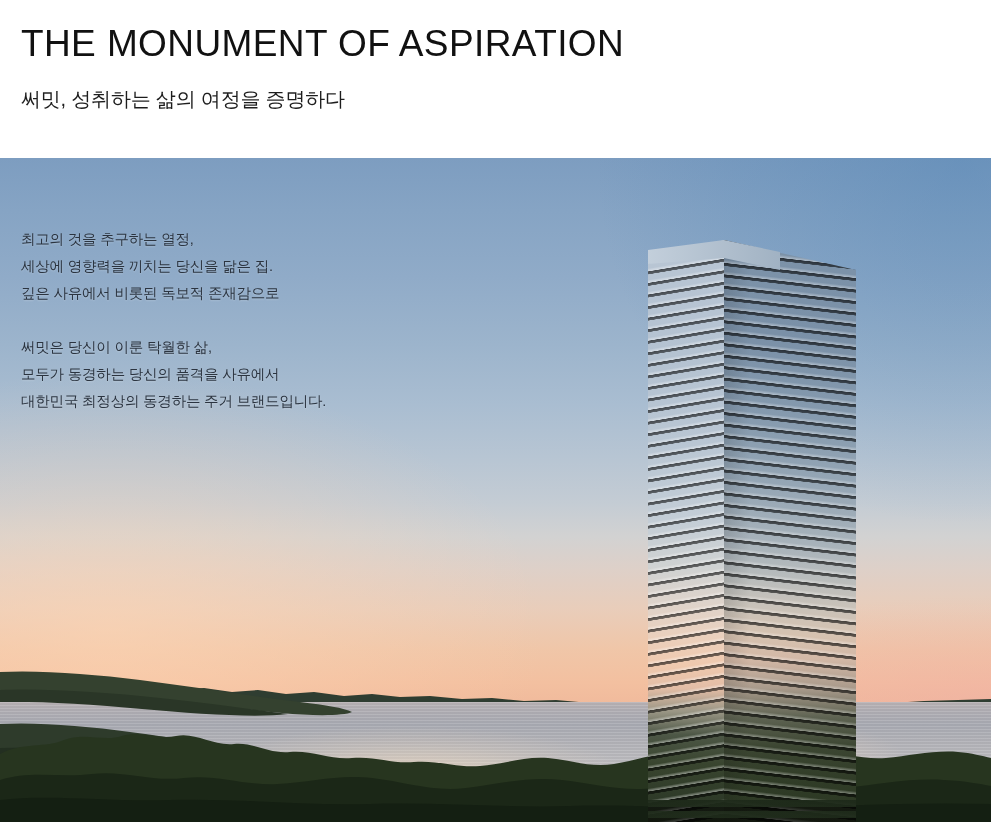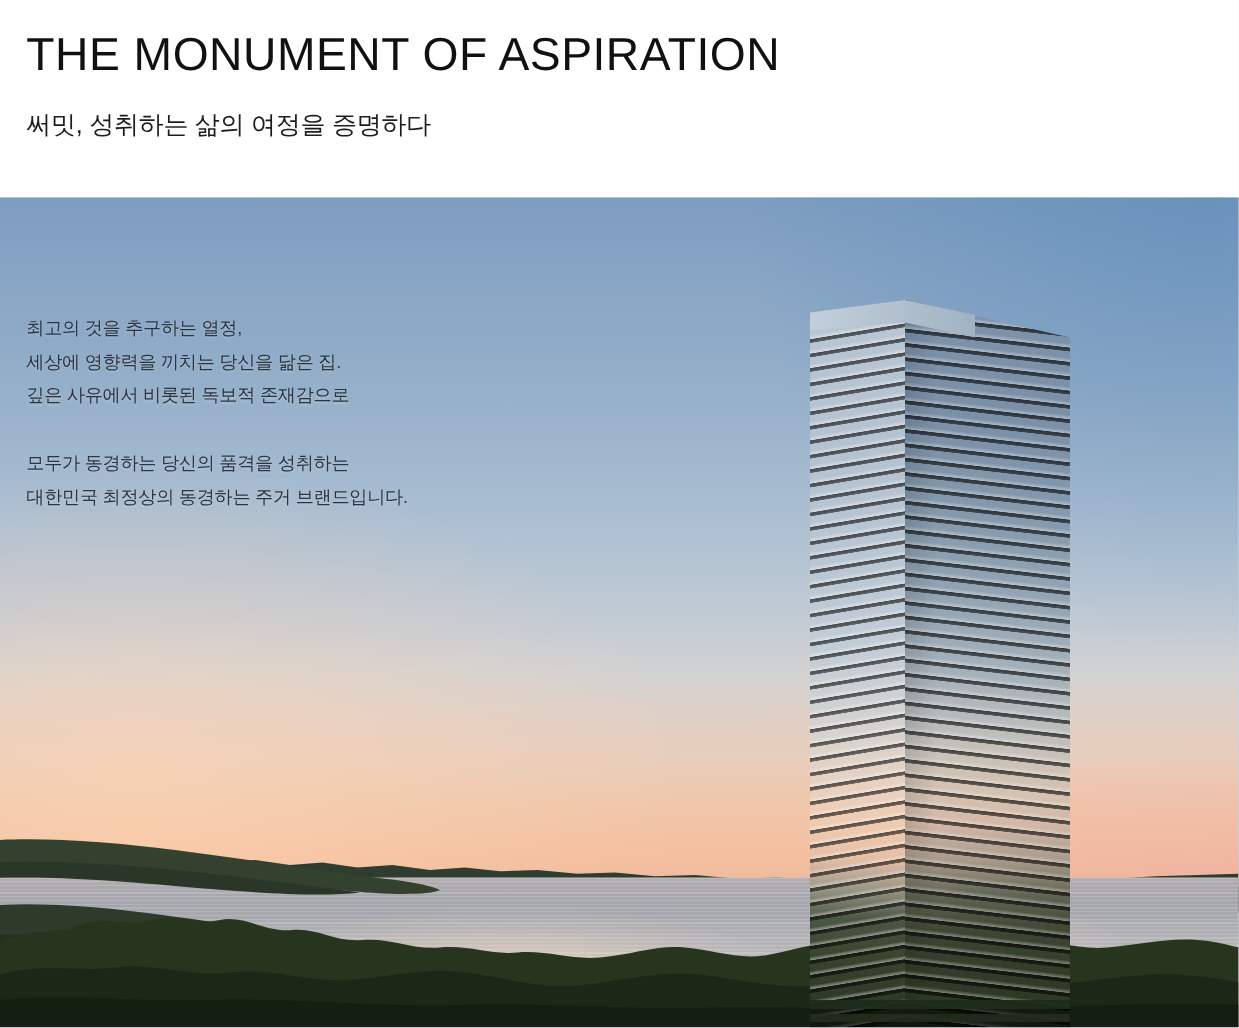--- a/index.html
+++ b/index.html
@@ -172,21 +172,21 @@
   .tower-foot{
     position:absolute; left:0; bottom:-4px; width:208px; height:26px;
     background:repeating-linear-gradient(to bottom,
       rgba(30,42,26,0.95) 0px, rgba(30,42,26,0.95) 7px,
       rgba(0,0,0,0.55) 7px, rgba(0,0,0,0.55) 11px);
     clip-path:polygon(0 0, 208px 0, 208px 26px, 0 26px);
   }
 
   
   .hero-copy{
-    position:absolute; left:21px; top:92px;
+    position:absolute; left:21px; top:68px;
     color:#2b3440; font-size:14.5px; line-height:27px;
     letter-spacing:-0.2px; text-shadow:0 1px 2px rgba(255,255,255,0.25);
   }
   .hero-copy p{ margin:0; white-space:nowrap; }
   .hero-copy .gap{ height:27px; }
 </style>
 </head>
 <body>
 
 <div id="page">
@@ -263,18 +263,19 @@
       </div>
       <div class="tower-cap"></div>
       <div class="tower-foot"></div>
     </div>
 
     <div class="hero-copy">
       <p>최고의 것을 추구하는 열정,</p>
       <p>세상에 영향력을 끼치는 당신을 닮은 집.</p>
       <p>깊은 사유에서 비롯된 독보적 존재감으로</p>
       <div class="gap"></div>
-      <p>모두가 동경하는 당신의 품격을 성취하는</p>
+      <p>써밋은 당신이 이룬 탁월한 삶,</p>
+      <p>모두가 동경하는 당신의 품격을 사유에서</p>
       <p>대한민국 최정상의 동경하는 주거 브랜드입니다.</p>
     </div>
 
   </div>
 </div>
 
 </body></html>

